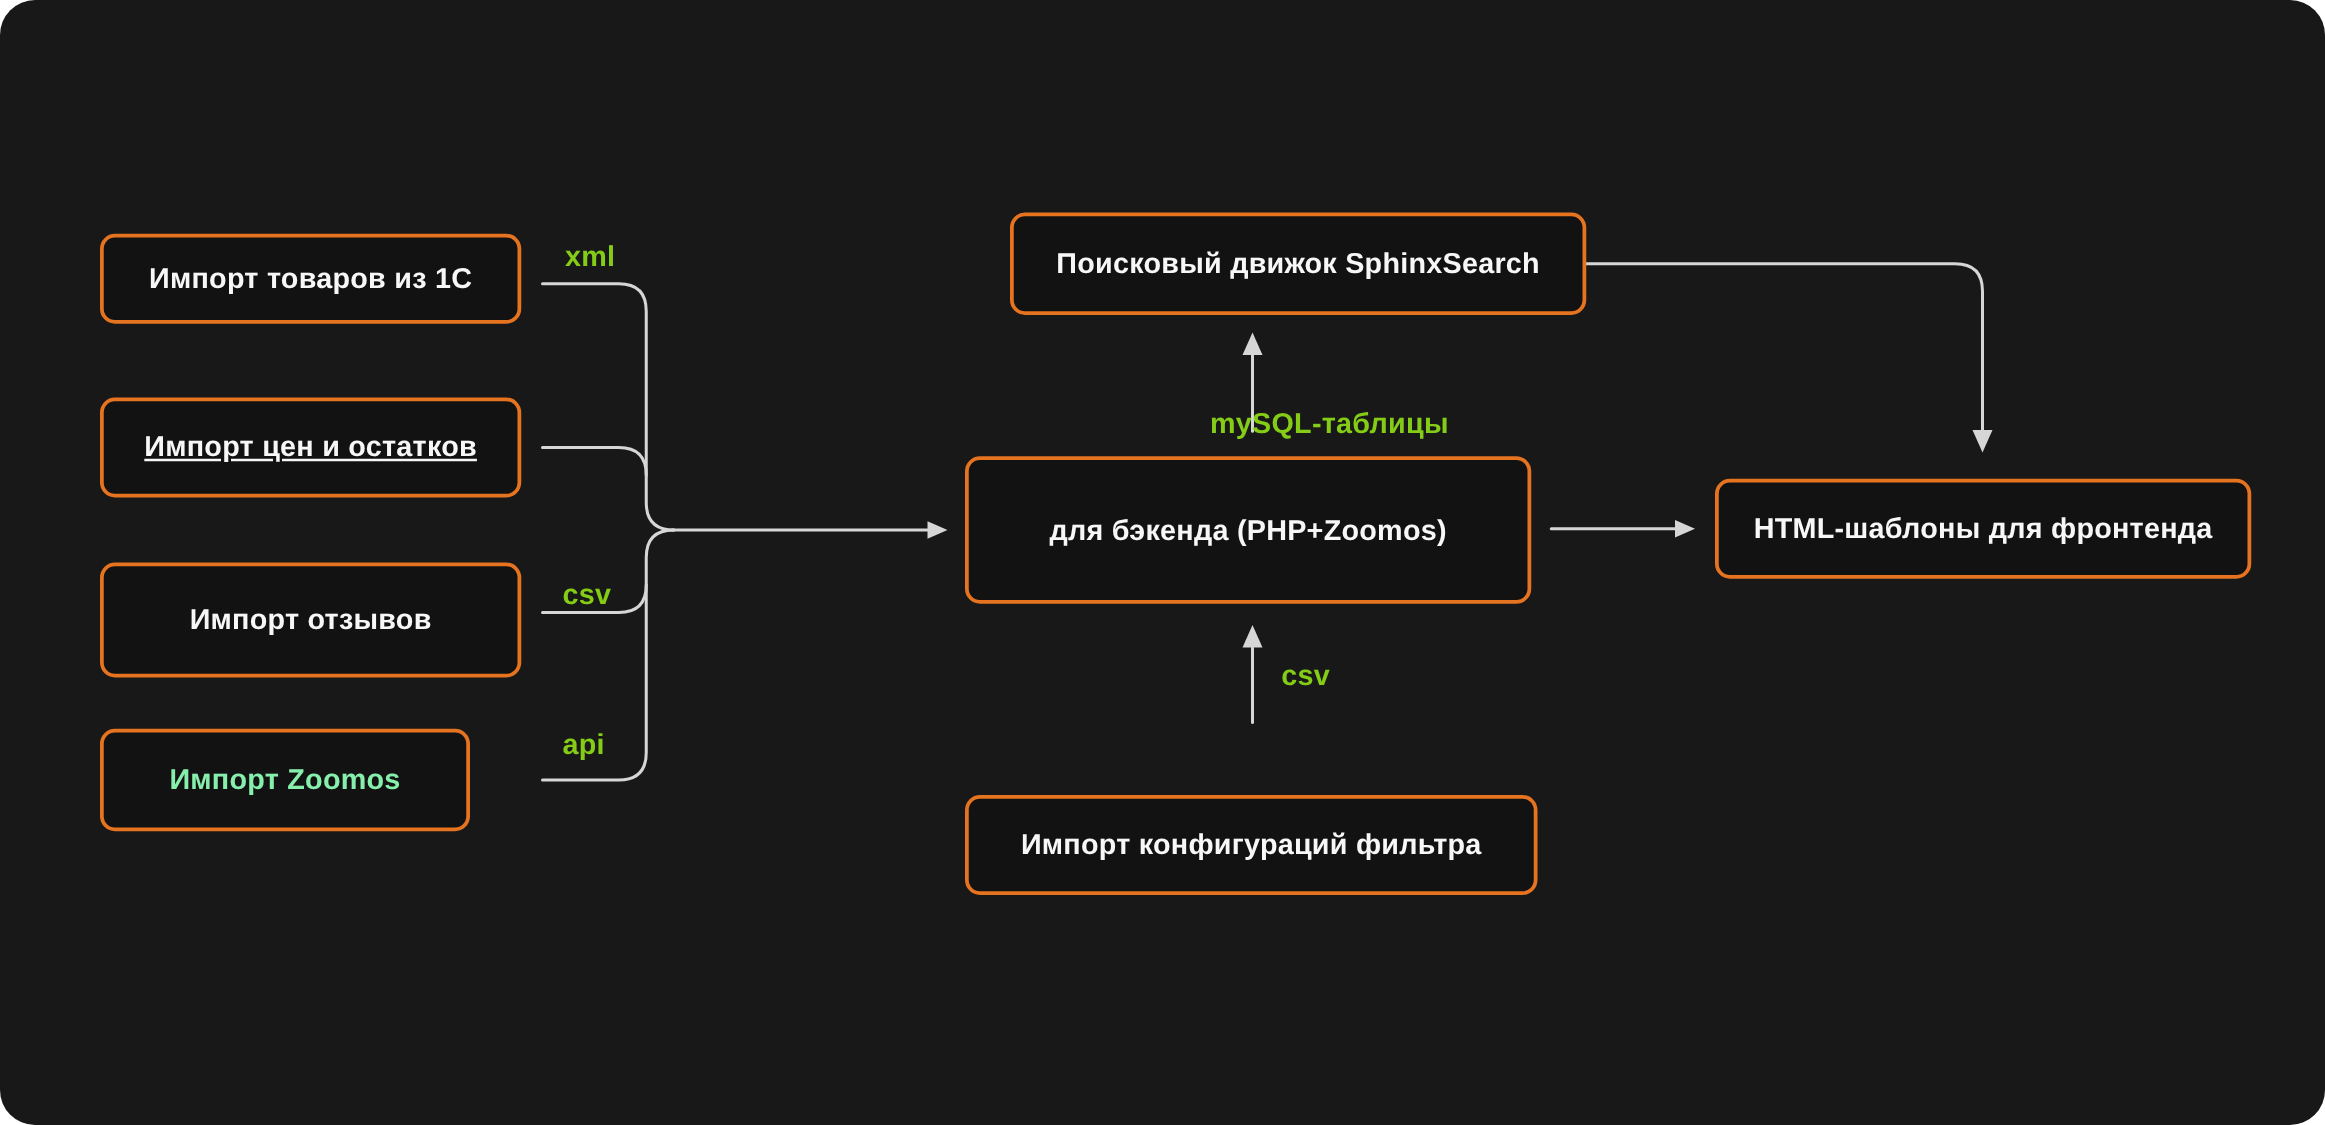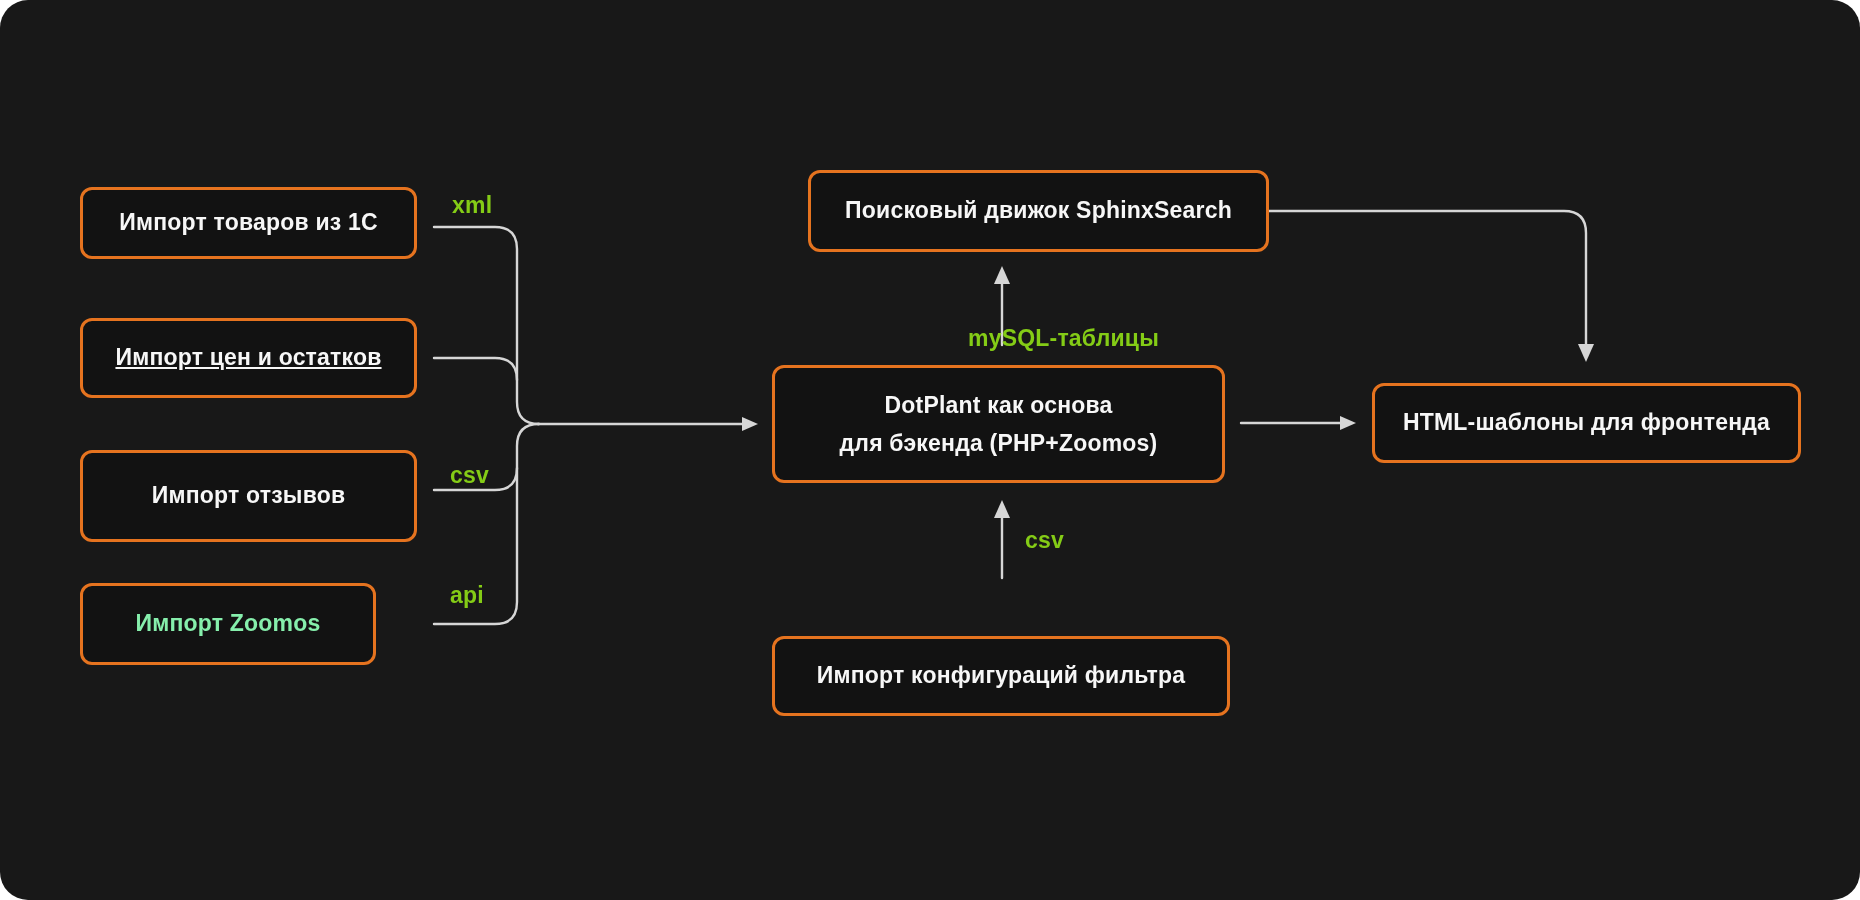--- a/index.html
+++ b/index.html
@@ -82,21 +82,20 @@
 
   <div class="node" id="node-import-zoomos">
     <span>Импорт Zoomos</span>
   </div>
 
   <div class="node" id="node-sphinx">
     <span>Поисковый движок SphinxSearch</span>
   </div>
 
   <div class="node" id="node-dotplant">
-    <span class="line">DotPlant как основа</span>
     <span class="line">для бэкенда (PHP+Zoomos)</span>
   </div>
 
   <div class="node" id="node-filter-config">
     <span>Импорт конфигураций фильтра</span>
   </div>
 
   <div class="node" id="node-html-templates">
     <span>HTML-шаблоны для фронтенда</span>
   </div>

